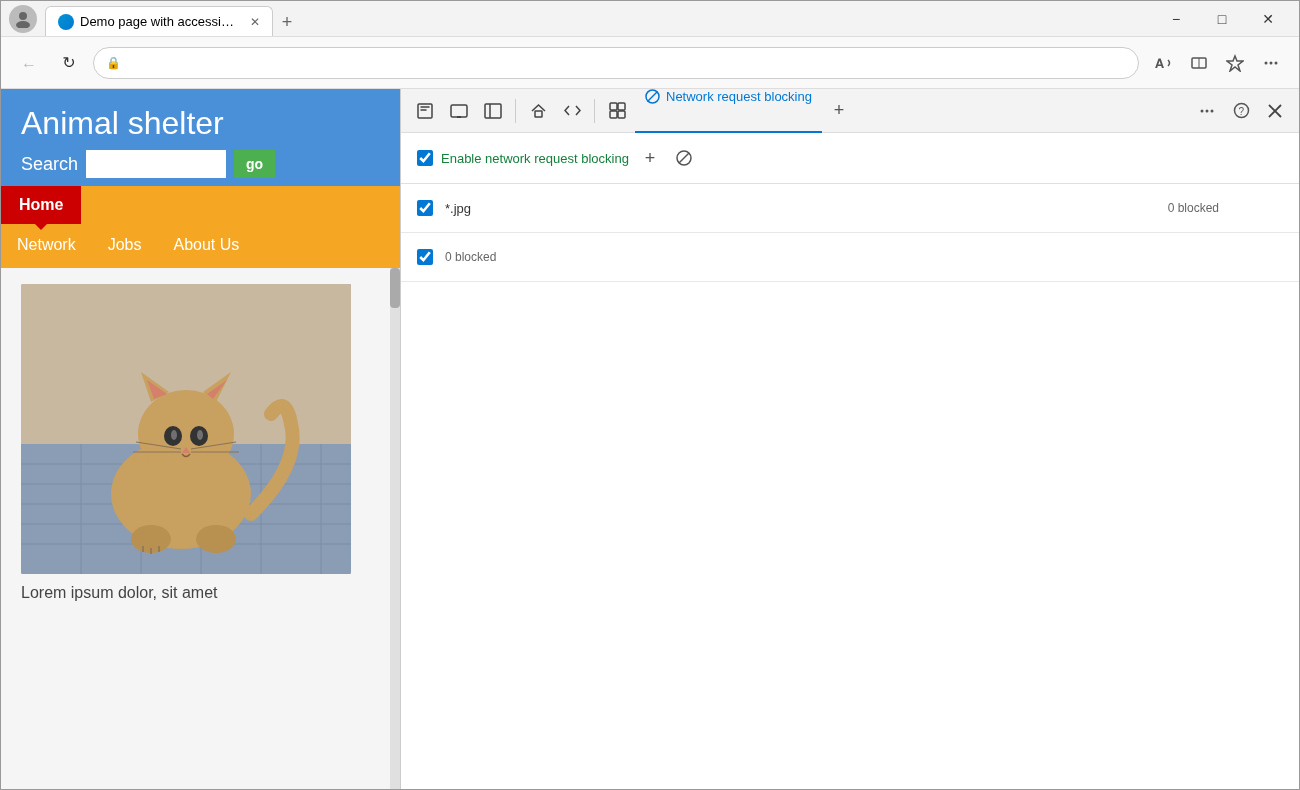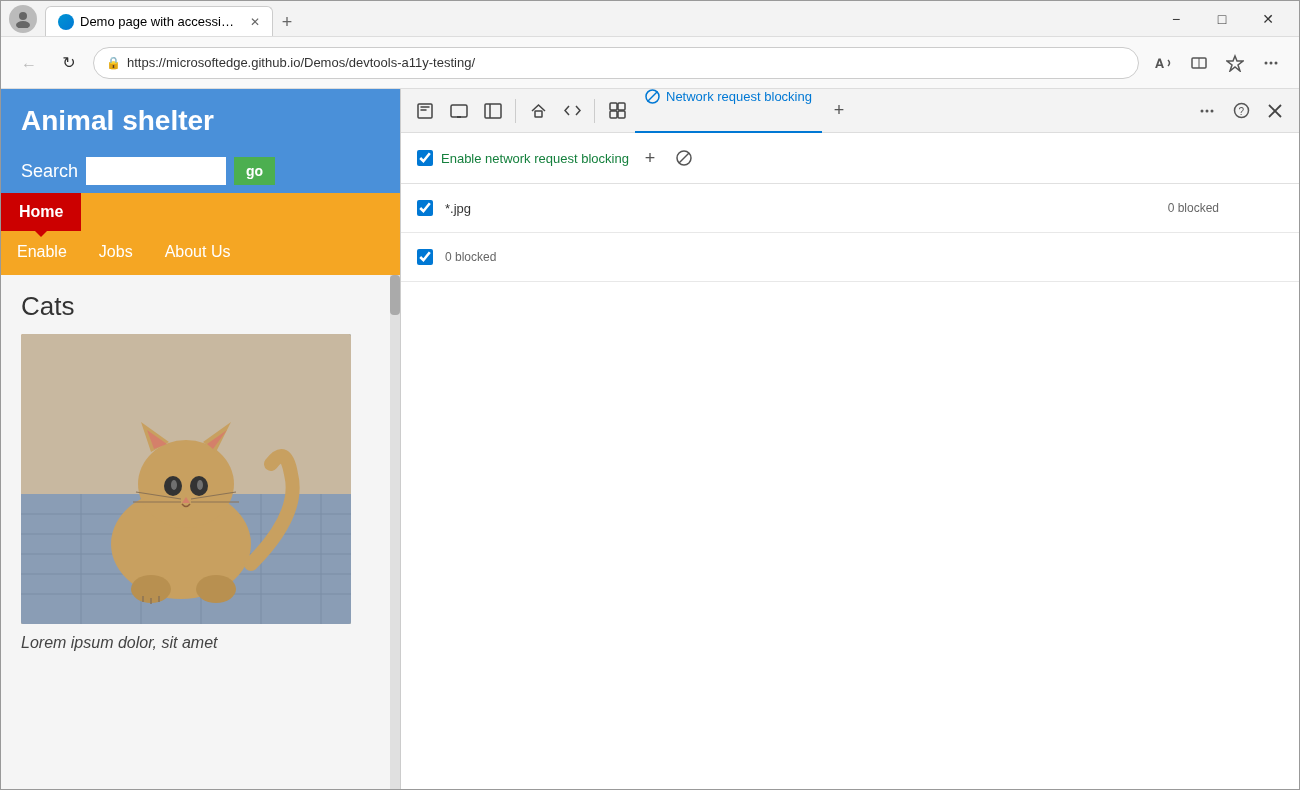--- a/index.html
+++ b/index.html
@@ -29,37 +29,37 @@
     .url-text { flex: 1; color: #333; font-size: 13px; }
     .addressbar-icons { display: flex; gap: 4px; }
     .addr-icon-btn { width: 32px; height: 32px; display: flex; align-items: center; justify-content: center; border-radius: 50%; border: none; background: none; cursor: pointer; font-size: 16px; color: #555; }
 
     
     .main { display: flex; flex: 1; overflow: hidden; }
 
     
     .webpage { width: 400px; min-width: 400px; background: #fff; border-right: 1px solid #ccc; overflow: hidden; display: flex; flex-direction: column; }
     .webpage-header { background: #4a90d9; padding: 16px 20px 8px; }
-    .webpage-title { font-size: 28px; font-weight: 700; color: #fff; }
-    .webpage-search { display: flex; align-items: center; gap: 8px; margin-top: 20px; }
+    .webpage-title { font-size: 32px; font-weight: 400; color: #fff; }
+    .webpage-search { display: flex; align-items: center; gap: 8px; margin-top: 8px; }
     .webpage-search-label { color: #fff; font-size: 18px; }
     .webpage-search-input { height: 28px; width: 140px; border: none; background: #fff; padding: 0 6px; font-size: 14px; }
     .webpage-search-btn { height: 28px; padding: 0 12px; background: #4caf50; color: #fff; border: none; font-size: 14px; font-weight: bold; cursor: pointer; }
     .webpage-nav { background: #f5a623; display: flex; align-items: center; }
     .nav-home { background: #cc0000; color: #fff; padding: 10px 18px; font-size: 16px; font-weight: bold; position: relative; cursor: pointer; }
     .nav-home::after { content: ''; position: absolute; bottom: -6px; left: 50%; transform: translateX(-50%); width: 0; height: 0; border-left: 8px solid transparent; border-right: 8px solid transparent; border-top: 8px solid #cc0000; }
     .nav-item { padding: 10px 16px; font-size: 16px; color: #fff; cursor: pointer; font-weight: 500; }
     .scrollbar-area { display: flex; flex: 1; overflow: hidden; }
     .webpage-body { flex: 1; overflow-y: auto; padding: 16px 20px; background: #f5f5f5; }
     .webpage-scrollbar { width: 10px; background: #e0e0e0; display: flex; flex-direction: column; }
     .scrollbar-thumb { width: 10px; height: 40px; background: #aaa; border-radius: 4px; margin-top: 0; }
     .webpage-cats-title { font-size: 26px; font-weight: 300; color: #333; margin-bottom: 12px; }
     .cat-image-placeholder { width: 330px; height: 290px; background: linear-gradient(135deg, #d4a574 0%, #8b7355 30%, #6b8fa8 60%, #5a7a8a 100%); border-radius: 2px; display: flex; align-items: center; justify-content: center; overflow: hidden; position: relative; }
     .cat-image-placeholder svg { width: 100%; height: 100%; }
-    .lorem-text { font-size: 16px; color: #444; margin-top: 10px; font-style: italic; }
+    .lorem-text { font-size: 16px; color: #444; margin-top: 10px; }
 
     
     .devtools { flex: 1; background: #fff; display: flex; flex-direction: column; }
 
     
     .devtools-toolbar { height: 44px; background: #f3f3f3; display: flex; align-items: center; padding: 0 8px; border-bottom: 1px solid #ddd; gap: 2px; }
     .dt-icon-btn { width: 32px; height: 32px; display: flex; align-items: center; justify-content: center; border: none; background: none; cursor: pointer; border-radius: 4px; font-size: 15px; color: #444; }
     .dt-separator { width: 1px; height: 24px; background: #ccc; margin: 0 4px; }
     .dt-tab-active { display: flex; align-items: flex-start; gap: 6px; padding: 0 10px; height: 44px; border-bottom: 2px solid #0078d4; font-size: 13px; color: #0078d4; cursor: pointer; white-space: nowrap; }
     .dt-tab-icon { font-size: 14px; }
@@ -113,21 +113,20 @@
       <button class="titlebar-btn">□</button>
       <button class="titlebar-btn close">✕</button>
     </div>
   </div>
 
   <div class="addressbar">
     <button class="nav-btn disabled">←</button>
     <button class="nav-btn">↻</button>
     <div class="url-bar">
       <span class="url-icon">🔒</span>
-      <span class="url-text">https://microsoftedge.github.io/Demos/devtools-a11y-testing/</span>
     </div>
     <div class="addressbar-icons">
       <button class="addr-icon-btn">
         <svg width="18" height="18" viewBox="0 0 18 18" fill="none">
             <text x="1" y="14" font-size="13" fill="#555">𝐀</text>
             <path d="M14 6 Q17 9 14 12" stroke="#555" stroke-width="1.5" fill="none"></path>
           </svg>
       </button>
       <button class="addr-icon-btn">
         <svg width="18" height="18" viewBox="0 0 18 18">
@@ -158,27 +157,26 @@
         <div class="webpage-search">
           <span class="webpage-search-label">Search</span>
           <input class="webpage-search-input" type="text" style="">
           <button class="webpage-search-btn">go</button>
         </div>
       </div>
       <div class="webpage-nav">
         <div class="nav-home">Home</div>
       </div>
       <div style="background:#f5a623; display:flex; padding: 2px 0 4px 0;">
-        <div class="nav-item">Enable</div>
+        <div class="nav-item">Network</div>
         <div class="nav-item">Jobs</div>
         <div class="nav-item">About Us</div>
       </div>
       <div class="scrollbar-area">
         <div class="webpage-body">
-          <div class="webpage-cats-title">Cats</div>
 
           <div class="cat-image-placeholder">
             <svg viewBox="0 0 330 290" xmlns="http://www.w3.org/2000/svg">
 
               <rect width="330" height="290" fill="#c8b8a0"></rect>
 
               <rect y="160" width="330" height="130" fill="#8a9db5"></rect>
               <line x1="0" y1="180" x2="330" y2="180" stroke="#7a8da5" stroke-width="1"></line>
               <line x1="0" y1="200" x2="330" y2="200" stroke="#7a8da5" stroke-width="1"></line>
               <line x1="0" y1="220" x2="330" y2="220" stroke="#7a8da5" stroke-width="1"></line>

